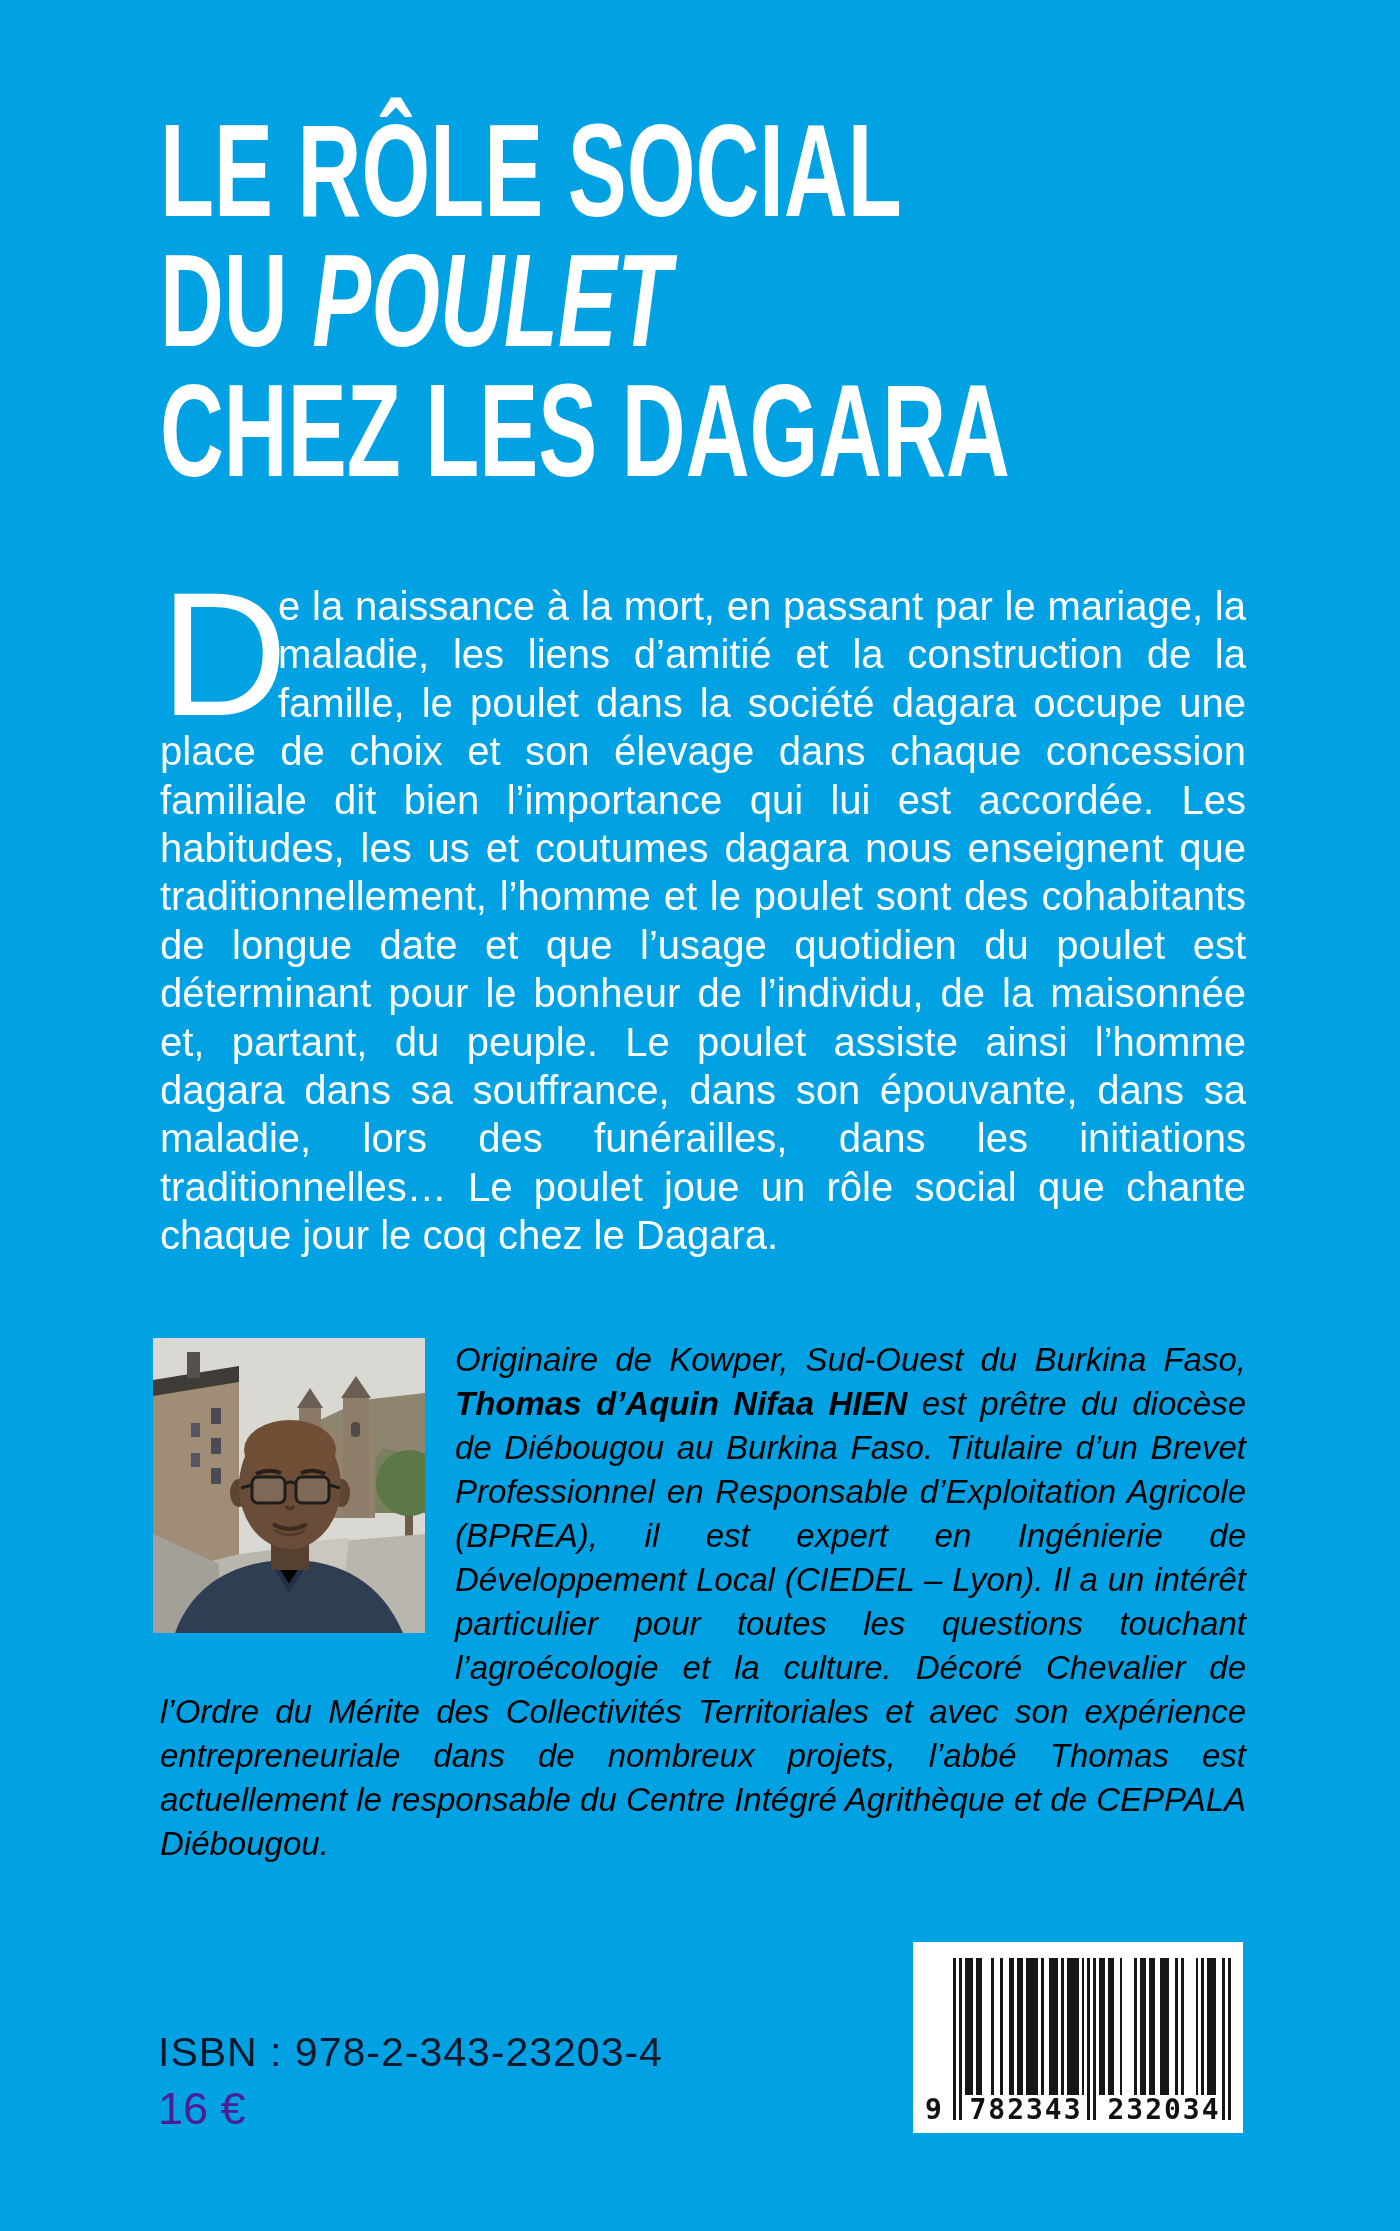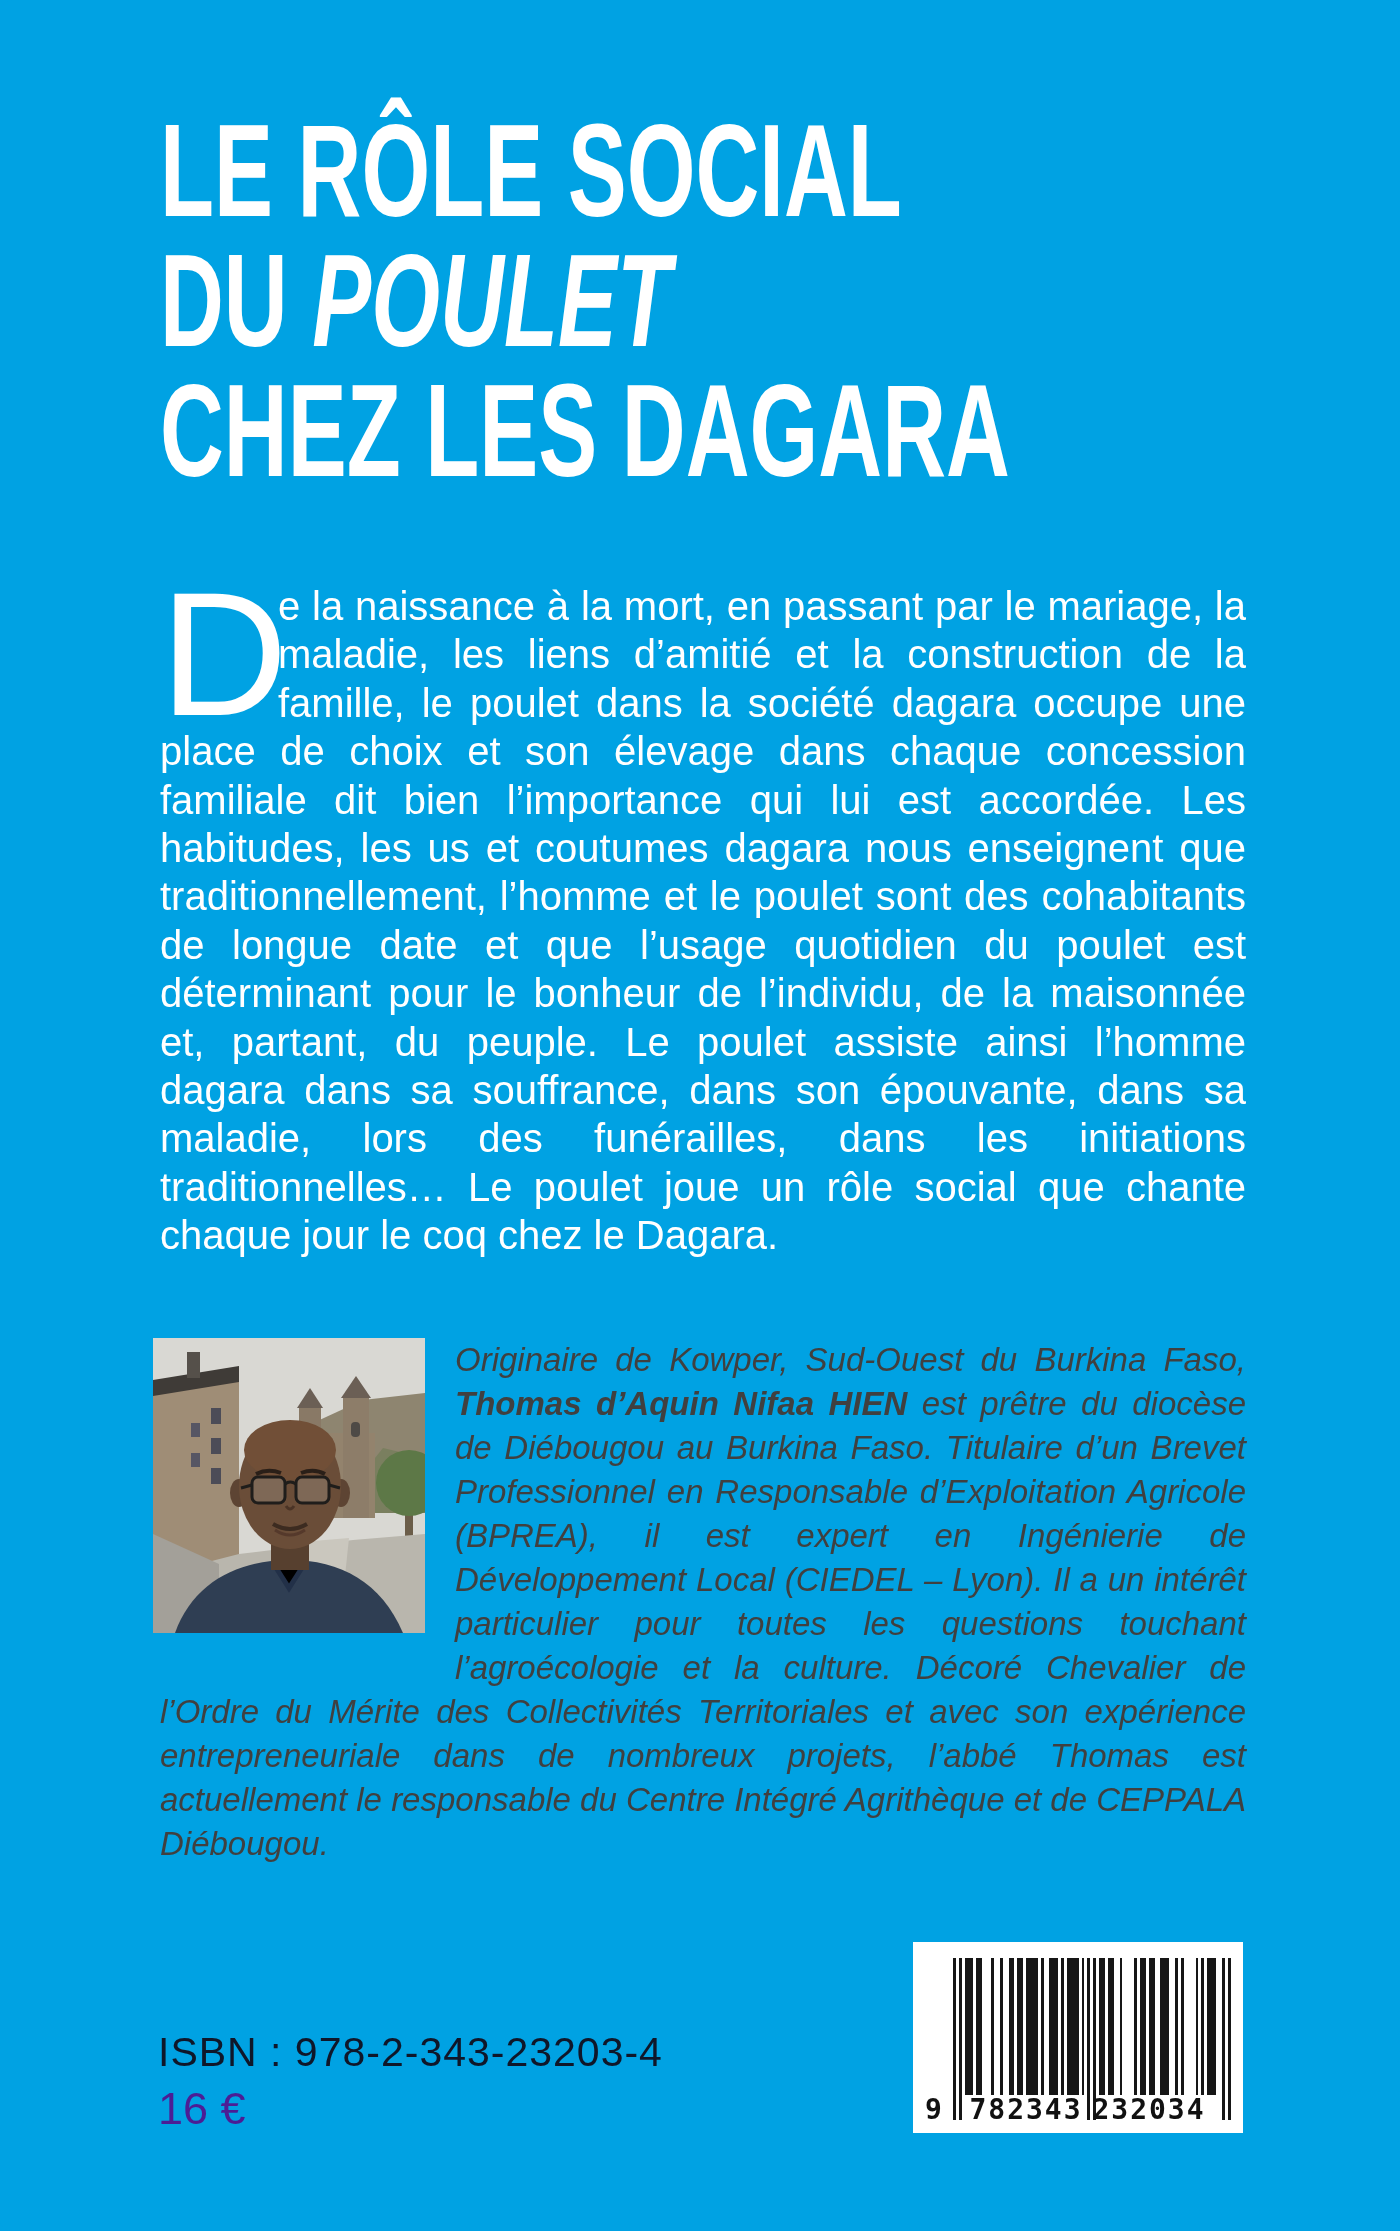--- a/index.html
+++ b/index.html
@@ -64,21 +64,21 @@
     left: 160px;
     top: 1338px;
     width: 1086px;
   }
   .bio p {
     margin: 0;
     font-size: 33px;
     line-height: 44px;
     font-style: italic;
     text-align: justify;
-    color: #404040;
+    color: #000000;
   }
   .bio b { font-weight: bold; }
   .photo-wrap {
     float: left;
     width: 272px;
     height: 295px;
     margin-left: -7px;
     margin-right: 30px;
     margin-bottom: 32px;
     overflow: hidden;
@@ -129,21 +129,21 @@
     position: absolute;
     bottom: 7px;
     font-family: "DejaVu Sans Mono", monospace;
     font-weight: bold;
     font-size: 28px;
     color: #111111;
     letter-spacing: 2px;
   }
   .bc-digits .d9 { left: 12px; letter-spacing: 0; }
   .bc-digits .dl { left: 53px;  width: 120px; text-align: center; }
-  .bc-digits .dr { left: 176px; width: 120px; text-align: center; margin-top: 48px; }
+  .bc-digits .dr { left: 191px; width: 120px; text-align: center; margin-top: 48px; }
 </style>
 </head>
 <body>
 
 <div class="cover">
 
   <h1 class="title">
     <span class="title-line">LE RÔLE SOCIAL</span>
     <span class="title-line"><span>DU </span><span class="accent">POULET</span></span>
     <span class="title-line">CHEZ LES DAGARA</span>

